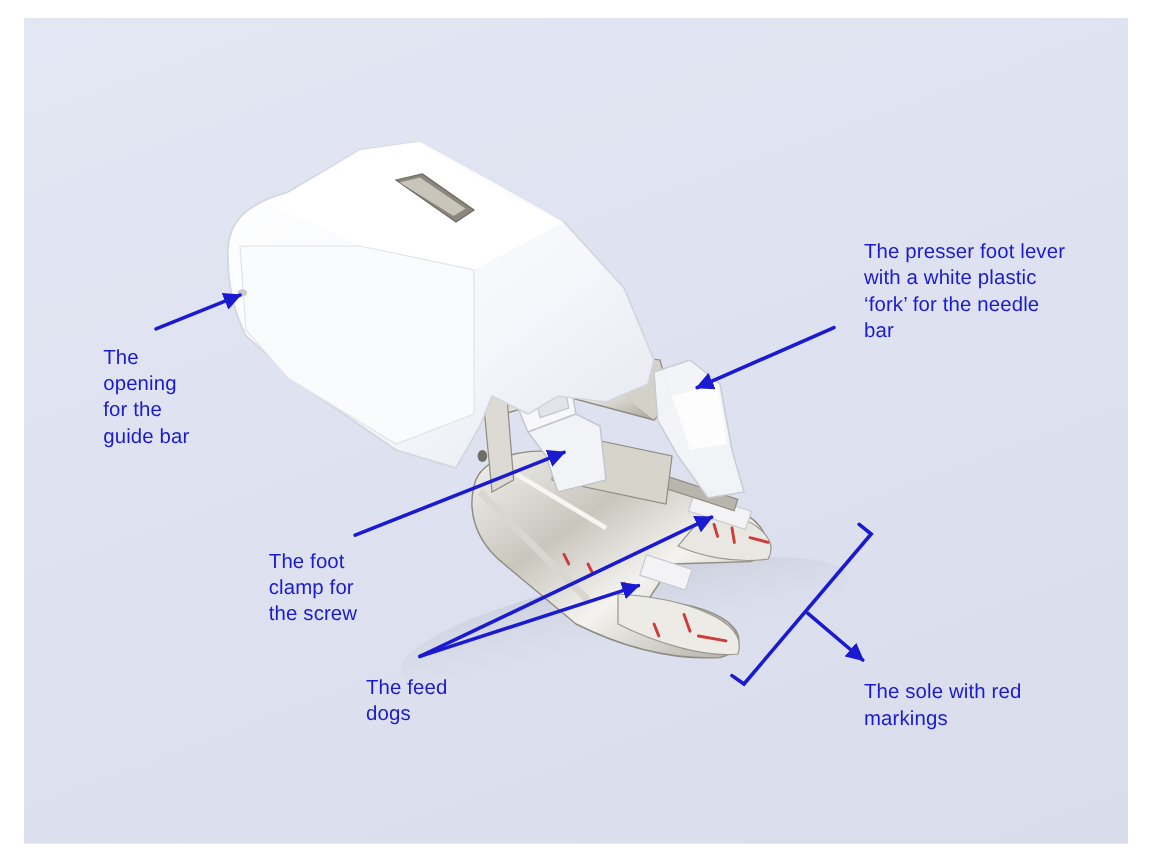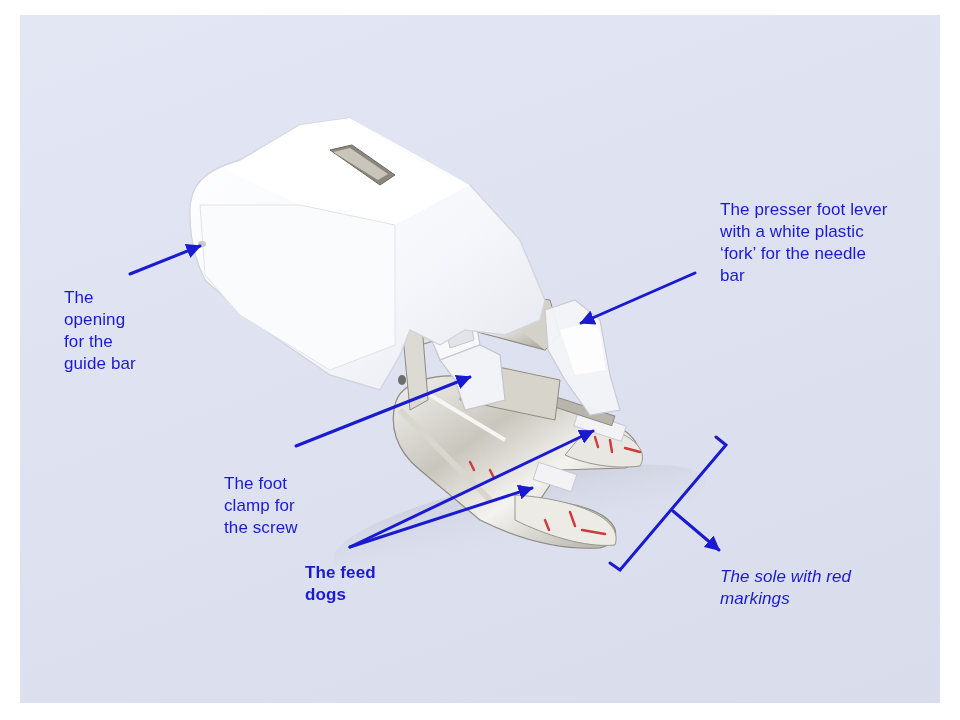--- a/index.html
+++ b/index.html
@@ -116,23 +116,23 @@
     <line x1="350" y1="547" x2="532" y2="488" marker-end="url(#ah)"></line>
     <polyline points="716,437 726,445 620,570 610,563"></polyline>
     <line x1="673" y1="511" x2="719" y2="550" marker-end="url(#ah)"></line>
   </g>
 </svg>
 
 <div class="label" style="left:705px; top:199px;margin-left:15px;">The presser foot lever
 with a white plastic
 ‘fork’ for the needle
 bar</div>
-<div class="label" style="left:64px; top:287px;">The
+<div class="label" style="left:86px; top:287px;">The
 opening
 for the
 guide bar</div>
-<div class="label" style="left:224px; top:457px;margin-top:16px;">The foot
+<div class="label" style="left:224px; top:457px;">The foot
 clamp for
 the screw</div>
-<div class="label" style="left:305px; top:562px;font-weight:bold;">The feed
+<div class="label" style="left:305px; top:562px;">The feed
 dogs</div>
-<div class="label" style="left:720px; top:566px;font-style:italic;">The sole with red
+<div class="label" style="left:720px; top:566px;">The sole with red
 markings</div>
 
 </body></html>

